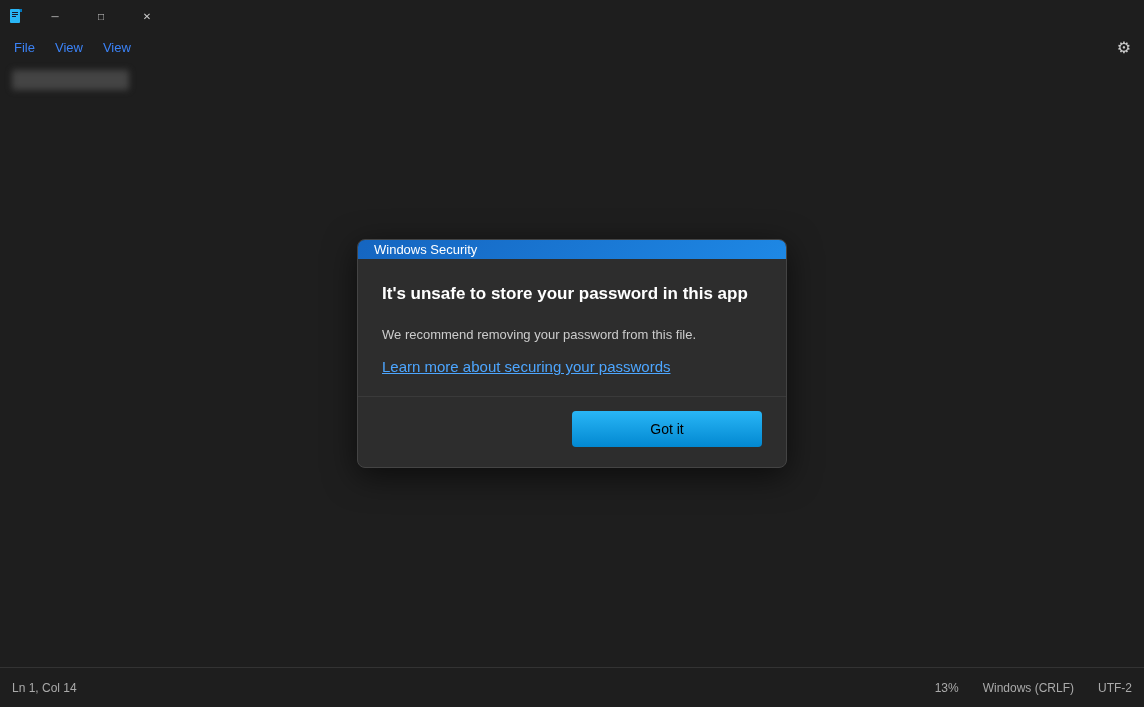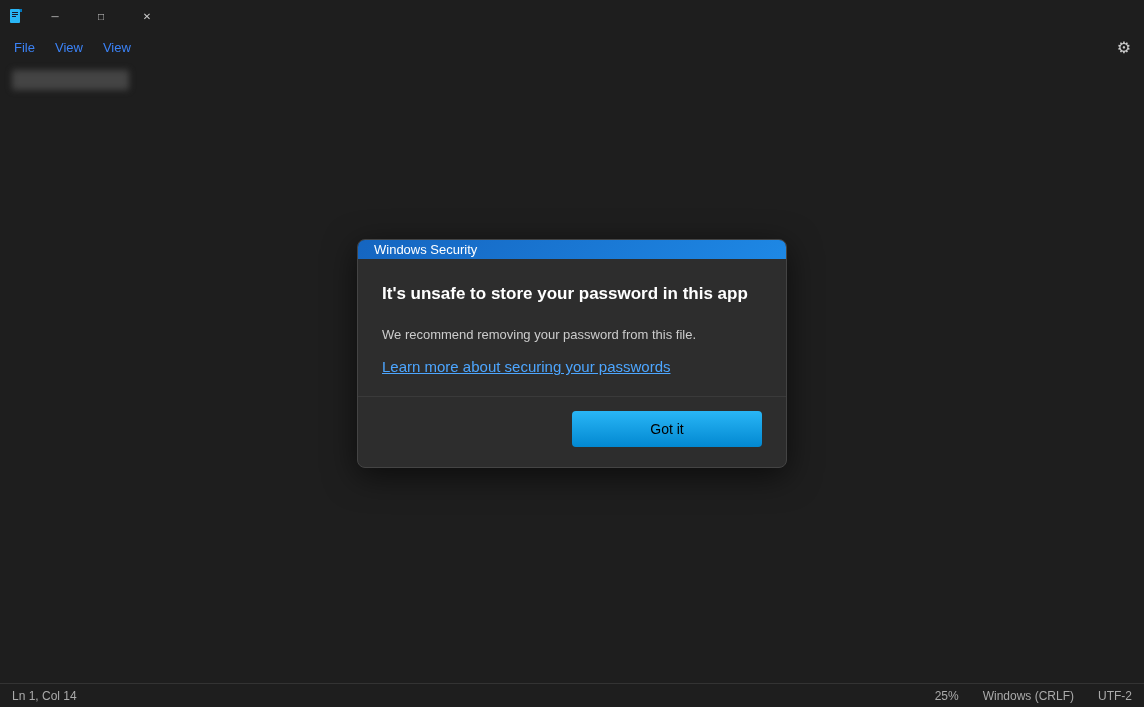--- a/index.html
+++ b/index.html
@@ -105,21 +105,21 @@
       filter: blur(3px);
       user-select: none;
     }
 
     
     .statusbar {
       position: absolute;
       bottom: 0;
       left: 0;
       right: 0;
-      height: 24px;
+      height: 40px;
       background-color: #1e1e1e;
       border-top: 1px solid #333;
       display: flex;
       align-items: center;
       padding: 0 12px;
       font-size: 12px;
       color: #aaaaaa;
     }
 
     .statusbar-right {
@@ -233,21 +233,21 @@
 
 <div class="editor-area">
   <div class="editor-content">
     <span class="blurred-text">password123!@#</span>
   </div>
 </div>
 
 <div class="statusbar">
   <span>Ln 1, Col 14</span>
   <div class="statusbar-right">
-    <span>25%</span>
+    <span>13%</span>
     <span>Windows (CRLF)</span>
     <span>UTF-2</span>
   </div>
 </div>
 
 <div class="dialog-overlay">
   <div class="dialog">
     <div class="dialog-header">
       <span>Windows Security</span>
     </div>

